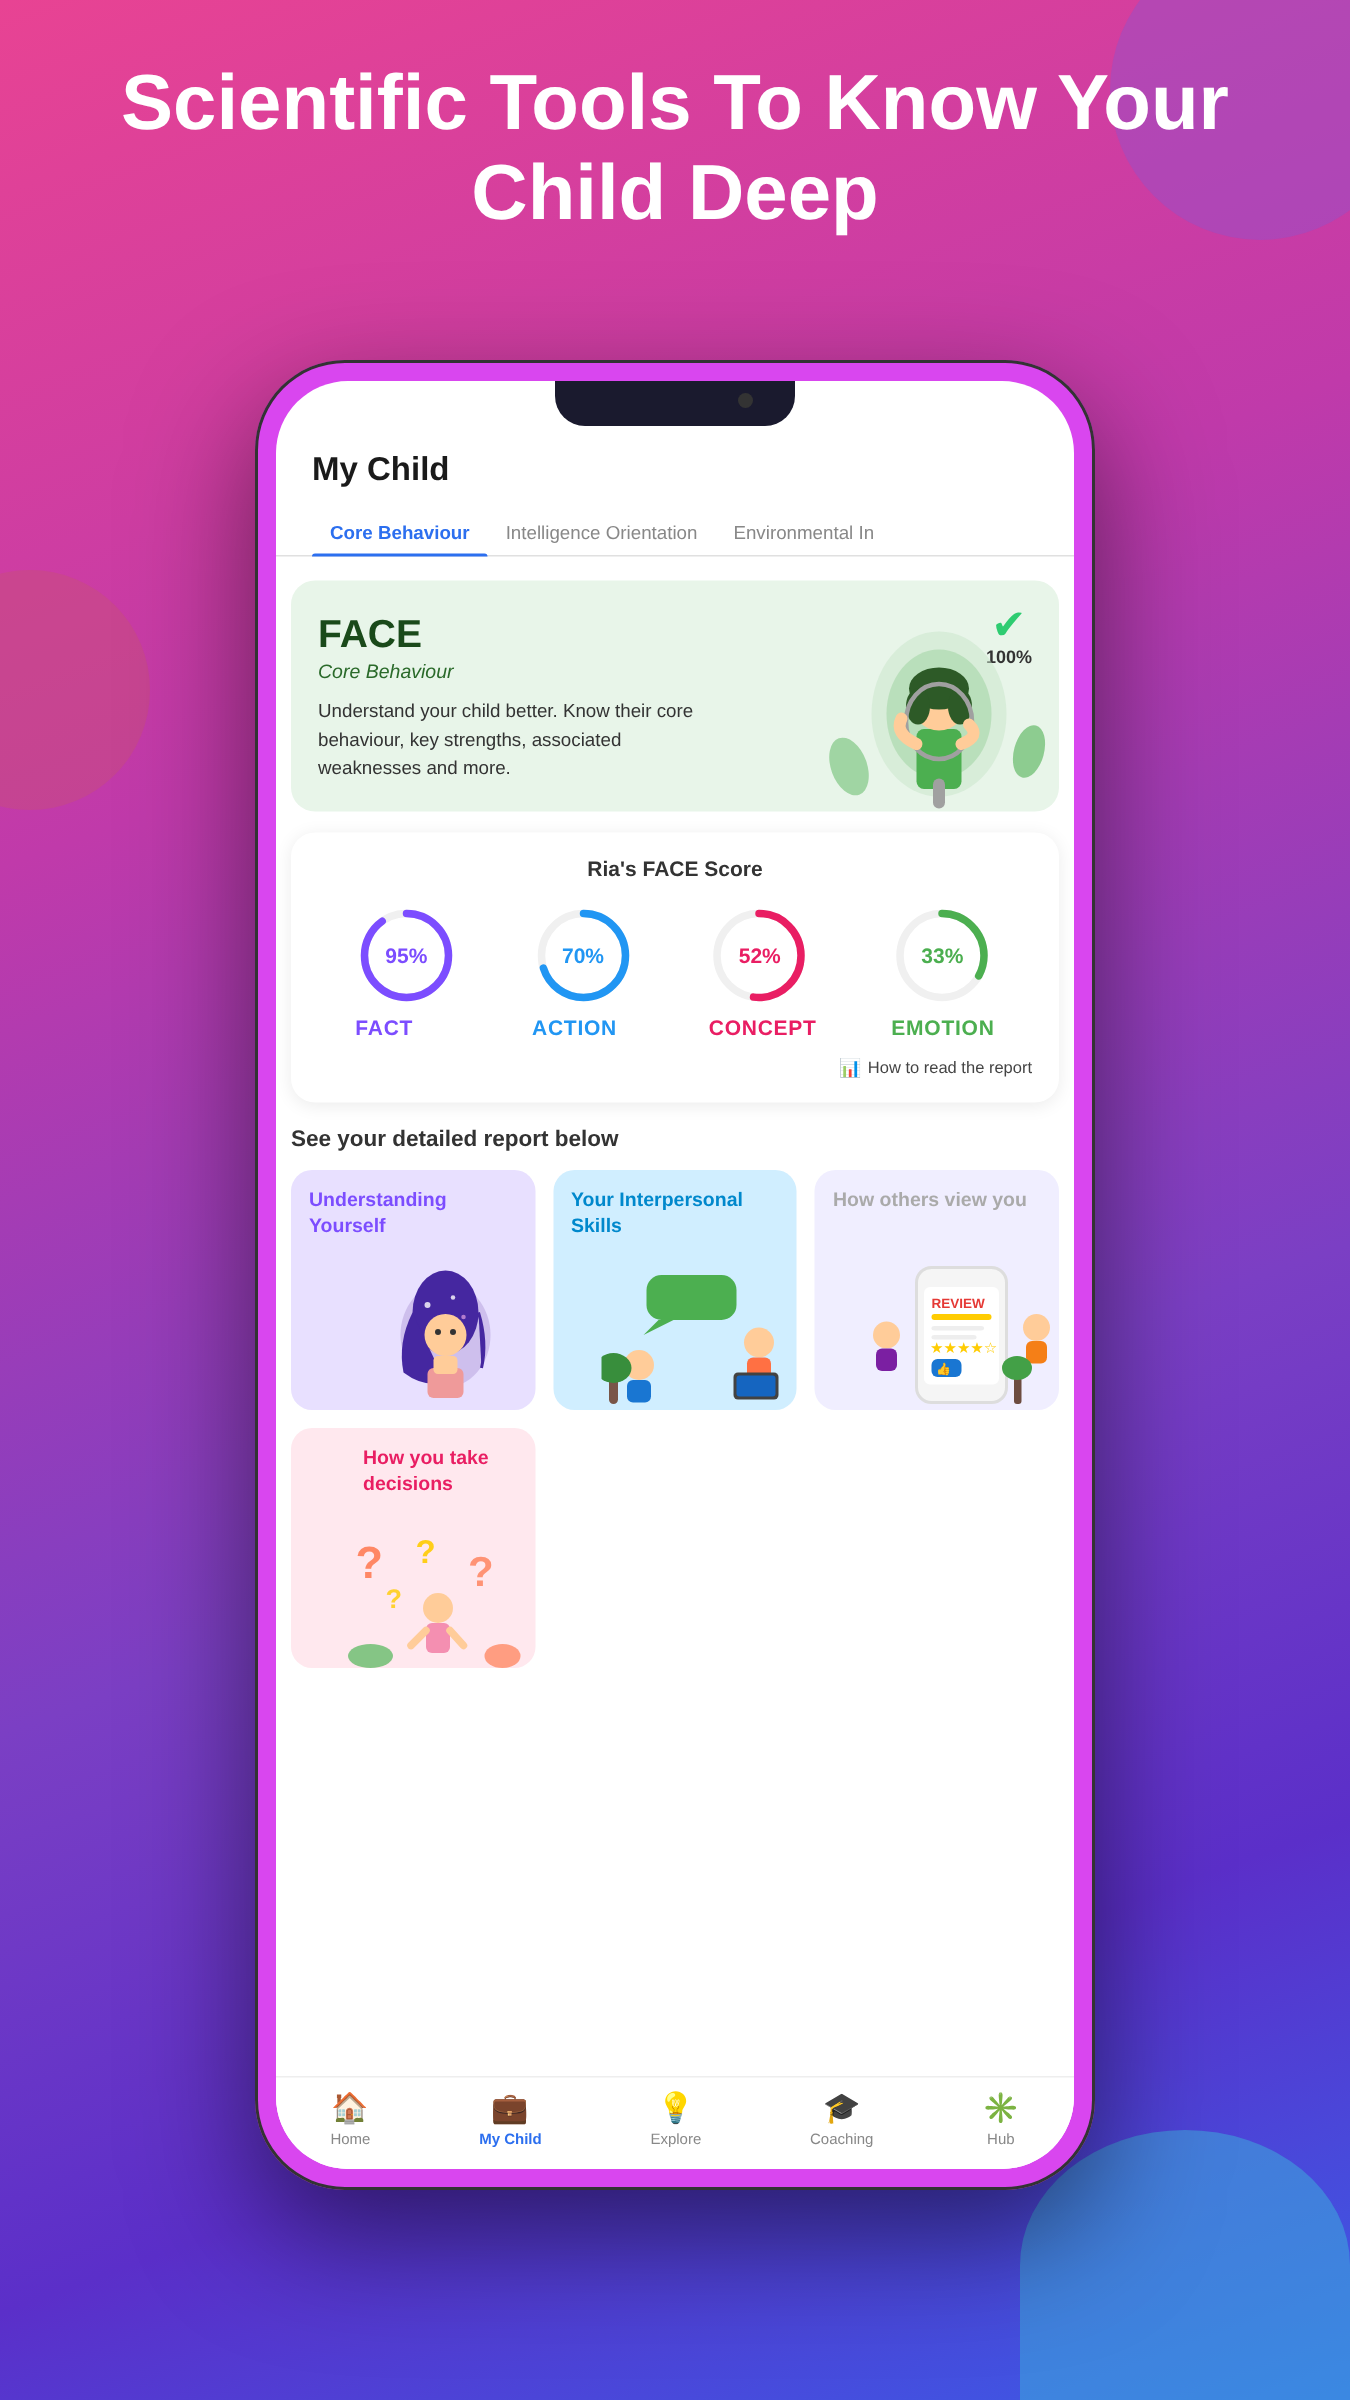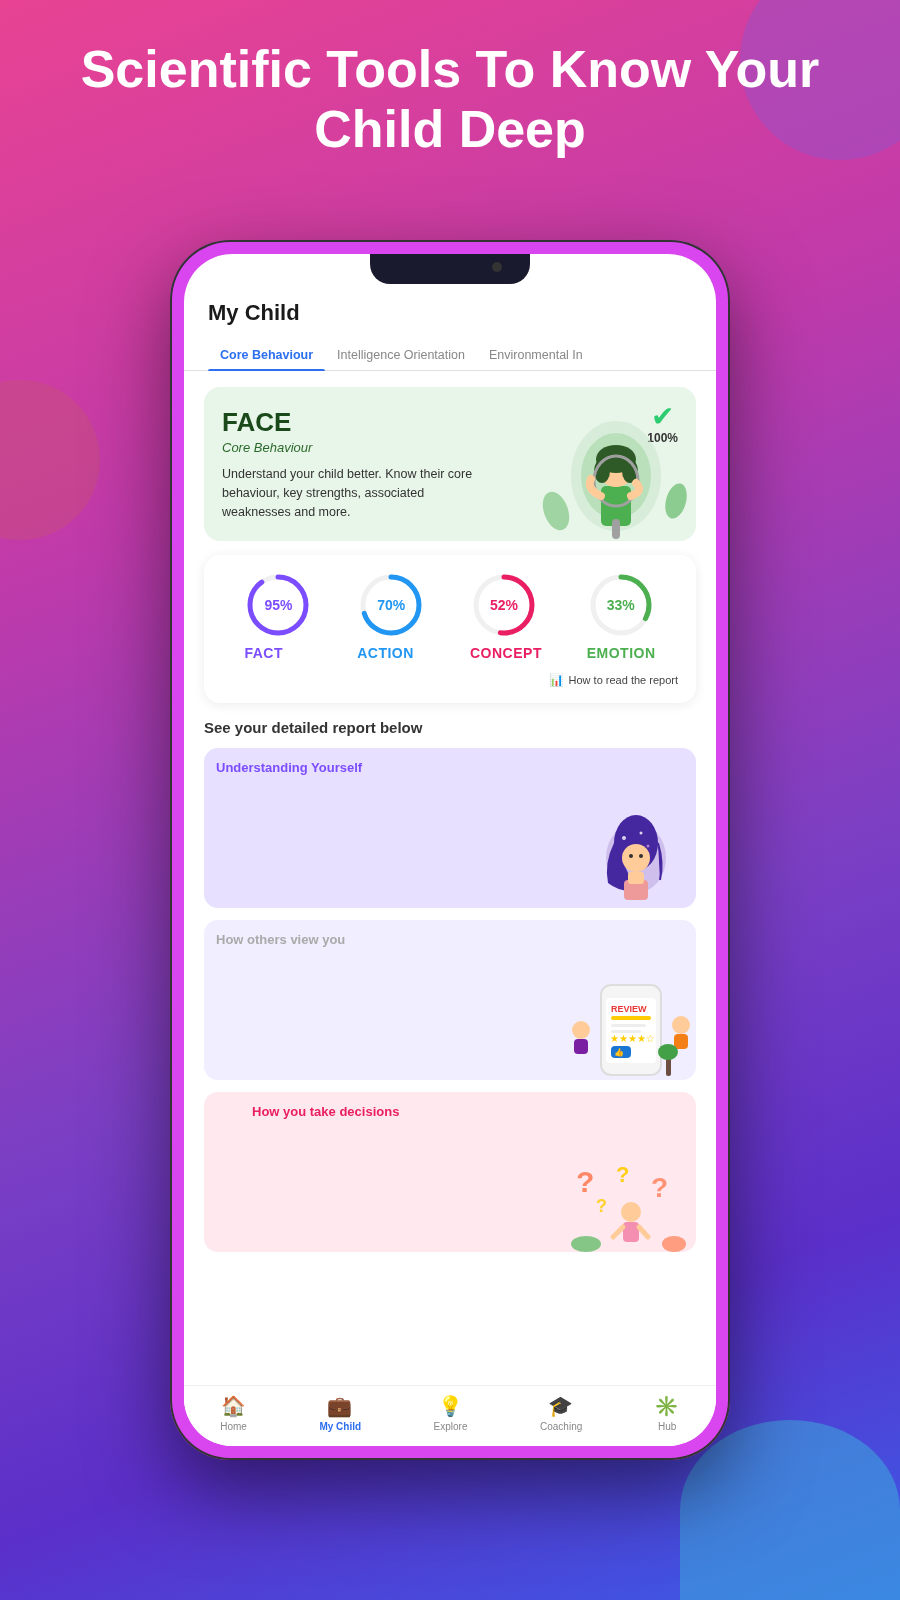--- a/index.html
+++ b/index.html
@@ -133,21 +133,21 @@
       bottom: -1px; left: 0; right: 0;
       height: 2px;
       background: #2c6fef;
       border-radius: 2px 2px 0 0;
     }
 
     
     .main-scroll {
       flex: 1;
       overflow-y: auto;
-      padding: 16px 20px;
+      padding: 16px 10px;
       scrollbar-width: none;
     }
     .main-scroll::-webkit-scrollbar { display: none; }
 
     
     .face-card {
       background: #e8f5e9;
       border-radius: 16px;
       padding: 20px 18px;
       position: relative;
@@ -268,21 +268,21 @@
     .report-heading {
       font-size: 15px;
       font-weight: 600;
       color: #333;
       margin-bottom: 12px;
     }
 
     
     .report-grid {
       display: grid;
-      grid-template-columns: 1fr;
+      grid-template-columns: 1fr 1fr 1fr;
       gap: 12px;
     }
     .report-card {
       border-radius: 14px;
       overflow: hidden;
       height: 160px;
       position: relative;
       cursor: pointer;
     }
     .report-card-purple { background: #e8e0ff; }
@@ -403,20 +403,21 @@
               <path d="M65 85 Q50 78 55 68" stroke="#ffcc99" stroke-width="8" fill="none" stroke-linecap="round"></path>
               <path d="M95 85 Q108 80 100 72" stroke="#ffcc99" stroke-width="8" fill="none" stroke-linecap="round"></path>
 
               <ellipse cx="20" cy="100" rx="12" ry="20" fill="#81c784" opacity="0.7" transform="rotate(-20 20 100)"></ellipse>
               <ellipse cx="140" cy="90" rx="10" ry="18" fill="#66bb6a" opacity="0.7" transform="rotate(15 140 90)"></ellipse>
             </svg>
           </div>
         </div>
 
         <div class="score-card">
+          <div class="score-title">Ria's FACE Score</div>
 
           <div class="score-circles">
 
             <div class="score-item">
               <div class="circle-wrap">
                 <svg class="circle-svg" viewBox="0 0 68 68">
                   <circle class="circle-bg" cx="34" cy="34" r="28"></circle>
                   <circle class="circle-progress" cx="34" cy="34" r="28" stroke="#7c4dff" stroke-dasharray="166.7" stroke-dashoffset="8.3"></circle>
                 </svg>
                 <span class="circle-text" style="color:#7c4dff">95%</span>
@@ -489,20 +490,42 @@
                 <circle cx="55" cy="48" r="2" fill="#333"></circle>
                 <circle cx="65" cy="48" r="2" fill="#333"></circle>
 
                 <rect x="48" y="72" width="24" height="20" rx="4" fill="#ef9a9a"></rect>
 
                 <rect x="52" y="64" width="16" height="12" rx="3" fill="#ffcc99"></rect>
               </svg>
             </div>
           </div>
 
+          <div class="report-card report-card-blue">
+            <div class="report-card-title blue">Your Interpersonal Skills</div>
+            <div class="report-card-img">
+              <svg width="130" height="100" viewBox="0 0 130 100" xmlns="http://www.w3.org/2000/svg">
+
+                <rect x="30" y="10" width="60" height="30" rx="10" fill="#4caf50"></rect>
+                <polygon points="38,40 28,50 48,40" fill="#4caf50"></polygon>
+
+                <circle cx="25" cy="70" r="10" fill="#ffcc99"></circle>
+                <rect x="17" y="80" width="16" height="15" rx="4" fill="#1976d2"></rect>
+
+                <circle cx="105" cy="55" r="10" fill="#ffcc99"></circle>
+                <rect x="97" y="65" width="16" height="18" rx="4" fill="#ff7043"></rect>
+
+                <rect x="88" y="75" width="30" height="18" rx="3" fill="#424242"></rect>
+                <rect x="90" y="77" width="26" height="14" rx="2" fill="#1565c0"></rect>
+
+                <rect x="5" y="78" width="6" height="18" rx="3" fill="#795548"></rect>
+                <ellipse cx="8" cy="72" rx="12" ry="10" fill="#388e3c"></ellipse>
+              </svg>
+            </div>
+          </div>
 
           <div class="report-card report-card-lavender">
             <div class="report-card-title gray">How others view you</div>
             <div class="report-card-img">
               <svg width="130" height="100" viewBox="0 0 130 100" xmlns="http://www.w3.org/2000/svg">
 
                 <rect x="35" y="5" width="60" height="90" rx="10" fill="#f5f5f5" stroke="#ddd" stroke-width="2"></rect>
                 <rect x="40" y="18" width="50" height="65" rx="4" fill="white"></rect>
 
                 <text x="45" y="32" font-size="9" fill="#e53935" font-weight="bold">REVIEW</text>

